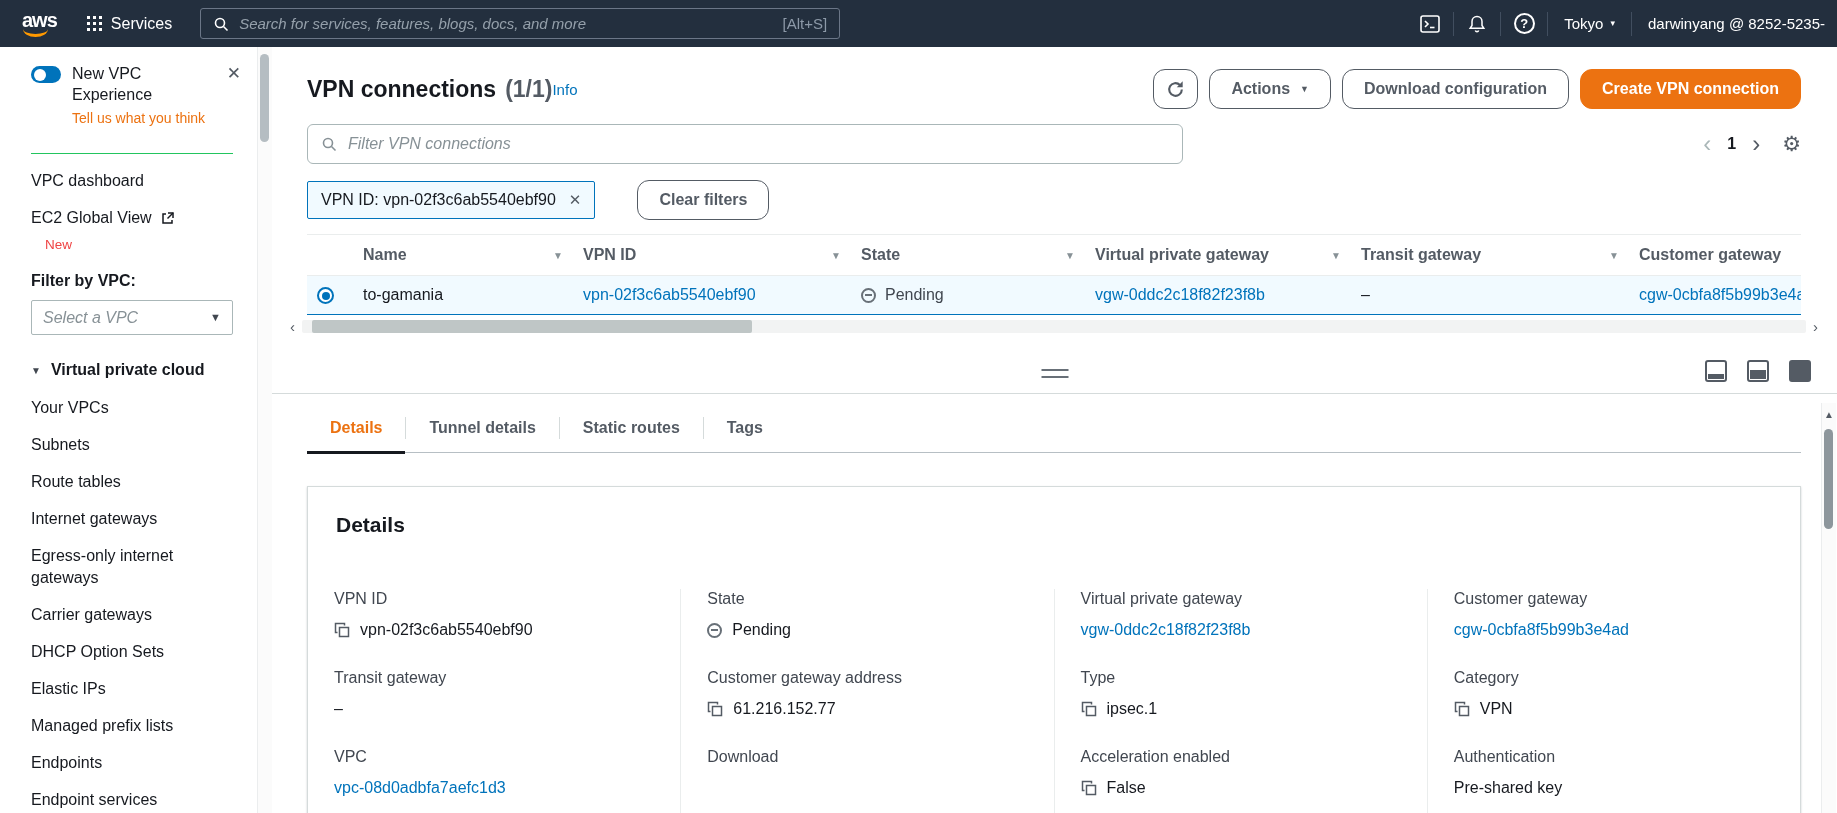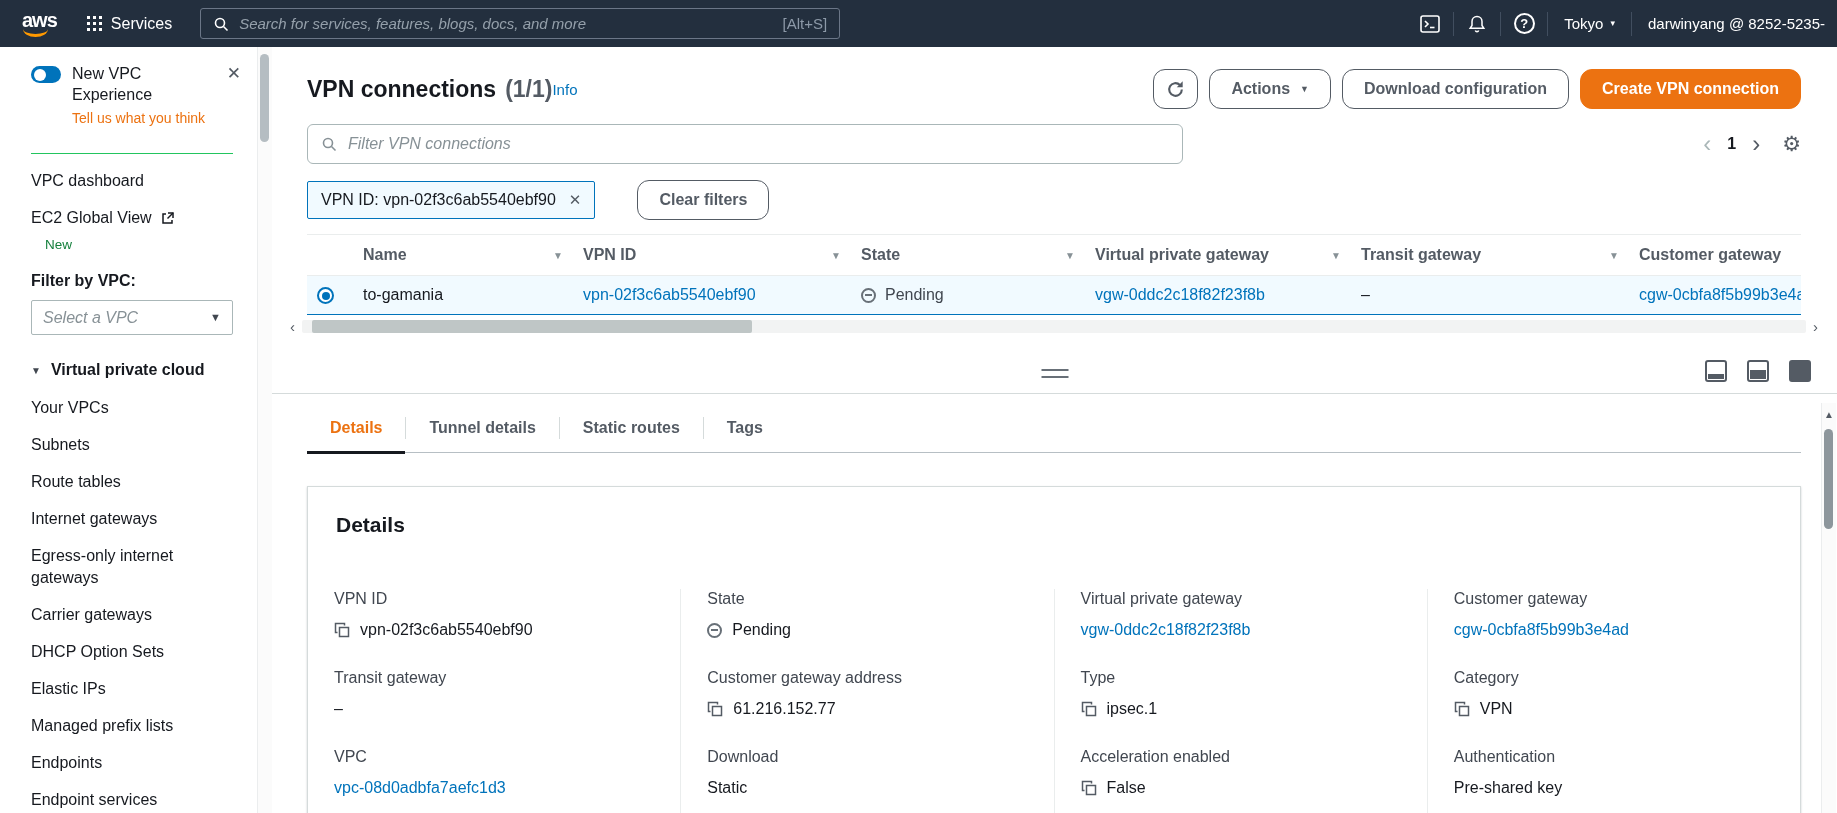--- a/index.html
+++ b/index.html
@@ -30,21 +30,21 @@
   .sb-thumb{position:absolute;top:7px;left:2px;width:9px;height:88px;background:#b5bdc2;border-radius:5px}
   .promo{position:relative;padding-bottom:27px;border-bottom:1px solid #22c55e;margin-bottom:16px;width:202px}
   .promo-row{display:flex;gap:11px}
   .toggle{margin-top:3px;width:30px;height:17px;border-radius:9px;background:#0073bb;position:relative;flex:none;cursor:pointer}
   .toggle::after{content:"";position:absolute;top:2.5px;left:3px;width:12px;height:12px;border-radius:50%;background:#fff}
   .promo-title{width:100px;line-height:21px}
   .promo-close{position:absolute;top:0;right:-8px;color:#545b64;font-size:17px;cursor:pointer}
   .promo-link{display:block;margin:5px 0 0 41px;color:#ec7211;font-size:14px}
   .side-link{display:block;margin-bottom:15px;color:#16191f;line-height:22px}
   .ec2-row{display:flex;align-items:center;gap:9px;margin-bottom:8px}
-  .new-badge{color:#15803d;font-size:13.5px;margin:0 0 16px 14px}
+  .new-badge{color:#ef4444;font-size:13.5px;margin:0 0 16px 14px}
   .filter-label{font-weight:700;margin:20px 0 10px}
   .vpc-select{width:202px;height:35px;border:1px solid #aab7b8;border-radius:2px;display:flex;align-items:center;justify-content:space-between;padding:0 11px;color:#879196;background:#fff;cursor:pointer}
   .vpc-select .ph{font-style:italic}
   .vpc-select .caret{color:#414750;font-size:11px}
   .side-section{display:flex;align-items:center;gap:10px;font-weight:700;margin:26px 0 18px;cursor:pointer}
   .tri{font-size:10px;color:#414750}
   
   .main{flex:1;position:relative;padding:0 36px 0 35px;overflow:hidden;background:#fff}
   .page-head{display:flex;align-items:center;margin-top:22px;height:40px}
   h1{font-size:23px;font-weight:700;display:flex;align-items:baseline;gap:9px}
@@ -414,23 +414,20 @@
             <div class="fvalue">
                 <svg width="16" height="16" viewBox="0 0 16 16">
                   <rect x="5.5" y="5.5" width="9" height="9" fill="none" stroke="#545b64" stroke-width="1.5"></rect>
                   <path d="M10.5 3.5v-2h-9v9h2" fill="none" stroke="#545b64" stroke-width="1.5"></path>
                 </svg>
                 <span>61.216.152.77</span>
               </div>
           </div>
           <div class="field">
             <div class="flabel">Download</div>
-            <div class="fvalue">
-                <span>Static</span>
-              </div>
           </div>
         </div>
 
         <div class="fcol">
           <div class="field">
             <div class="flabel">Virtual private gateway</div>
             <div class="fvalue">
                 <a class="link" href="#">vgw-0ddc2c18f82f23f8b</a>
               </div>
           </div>

